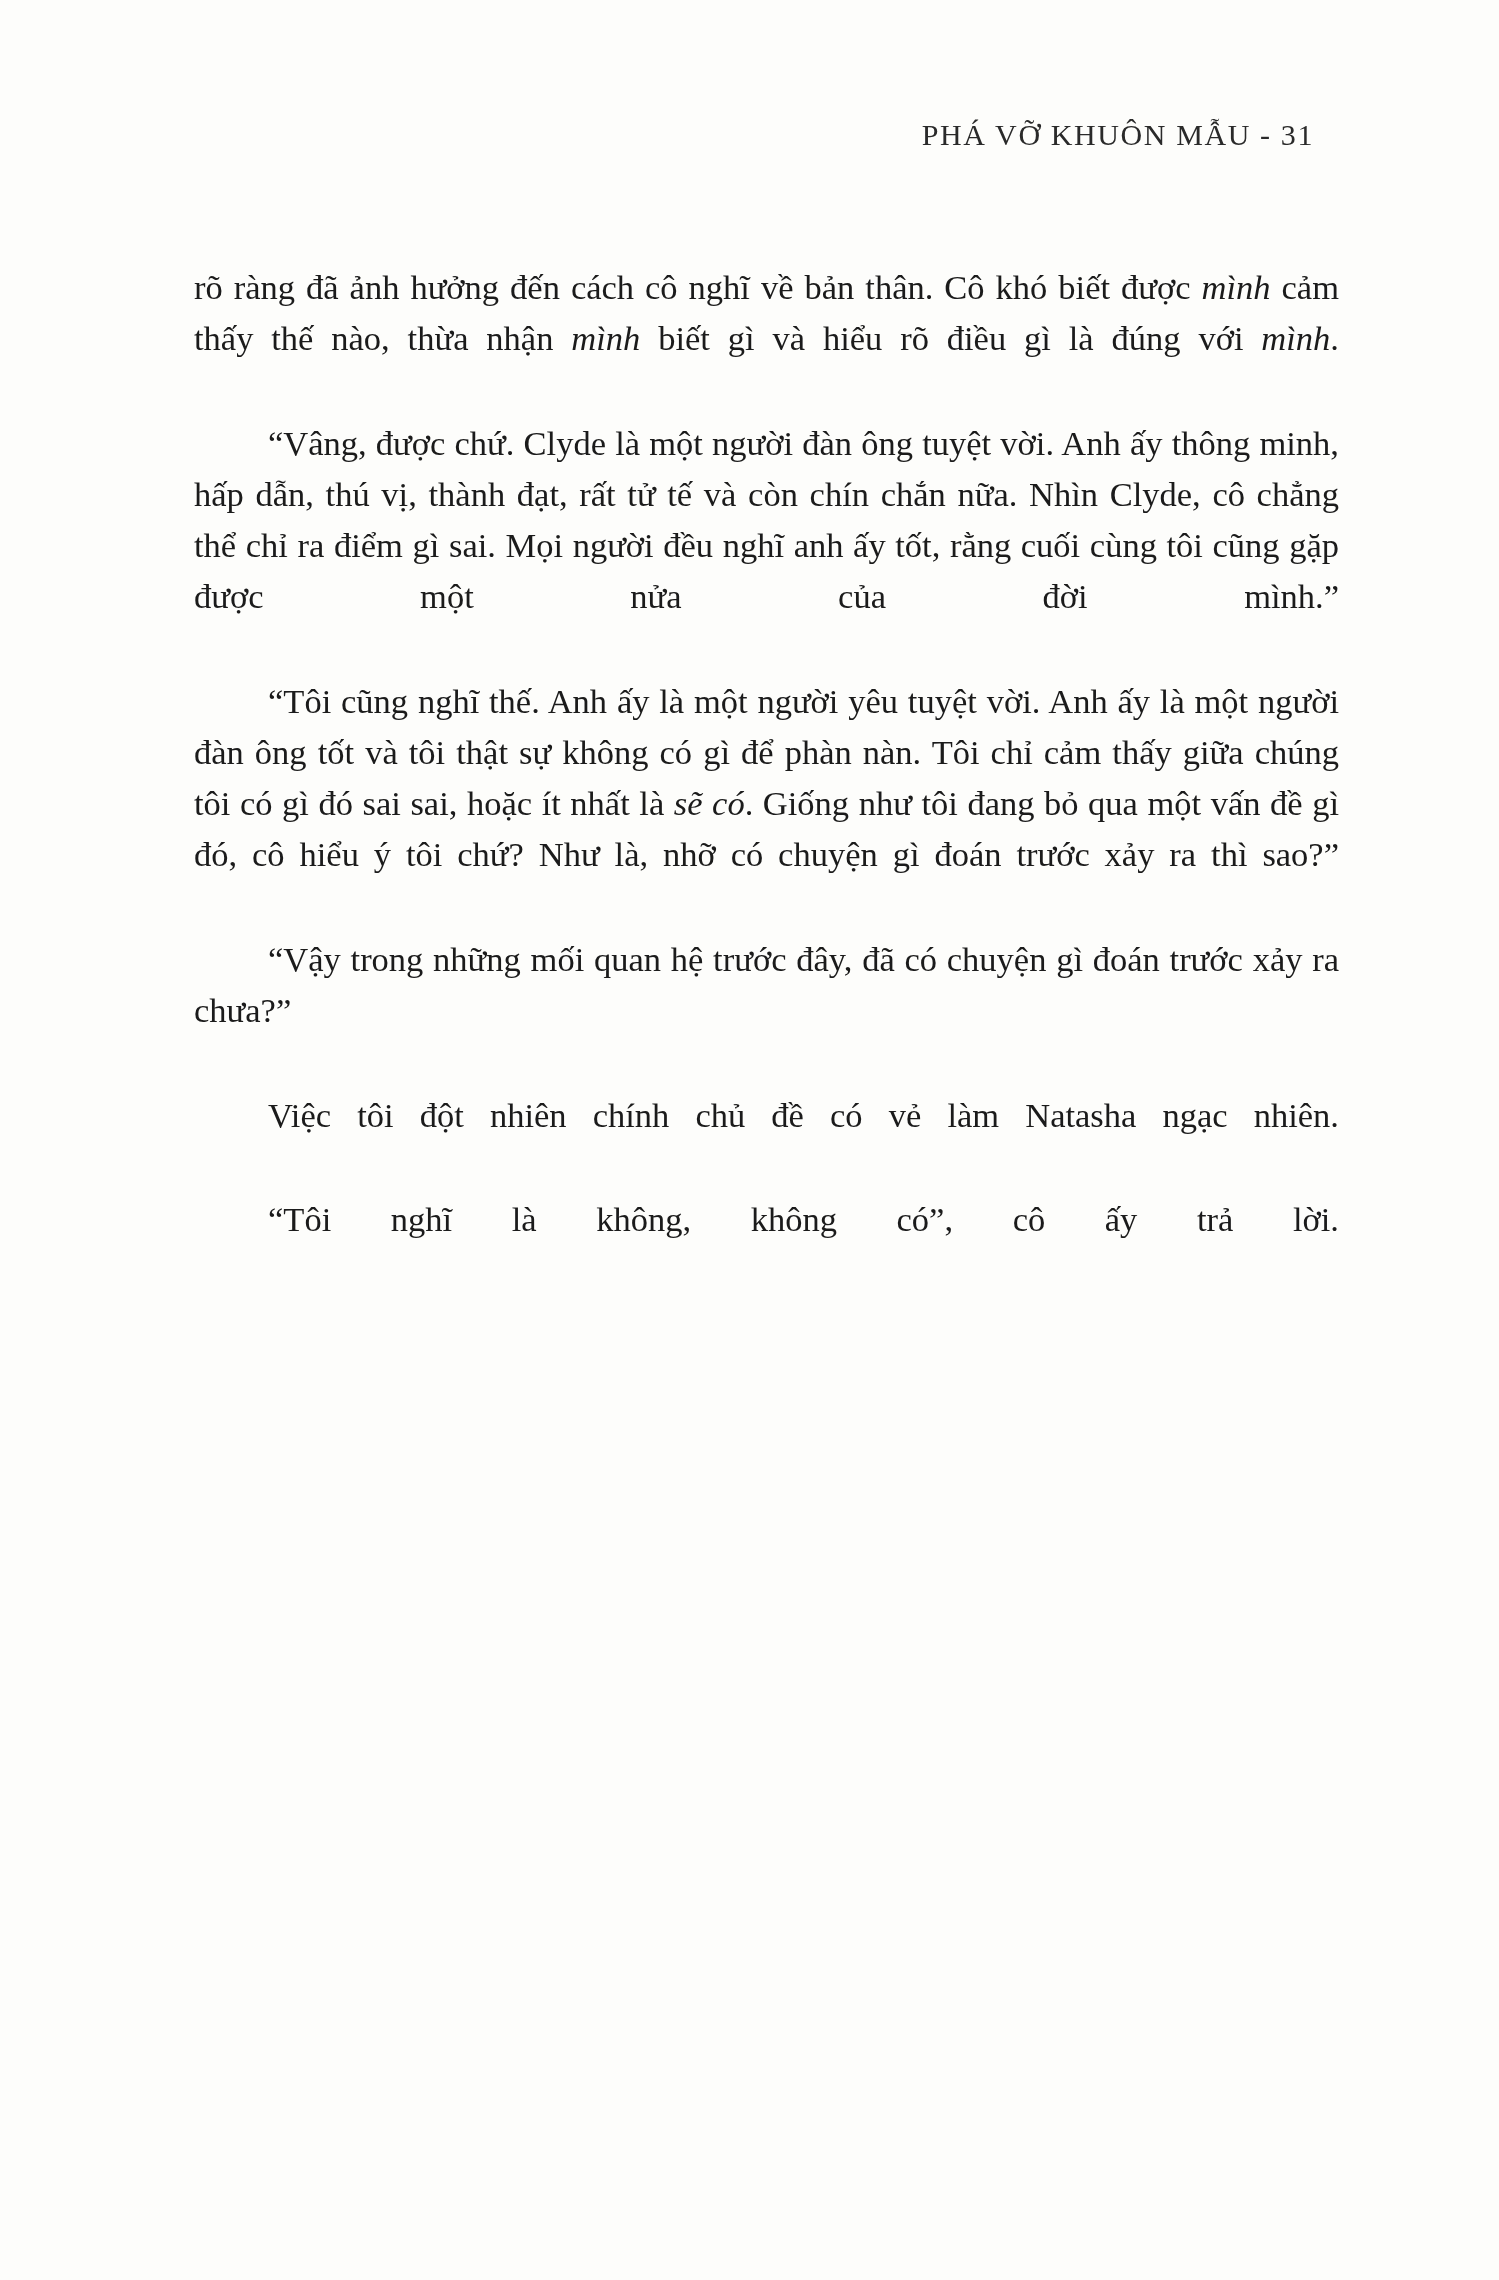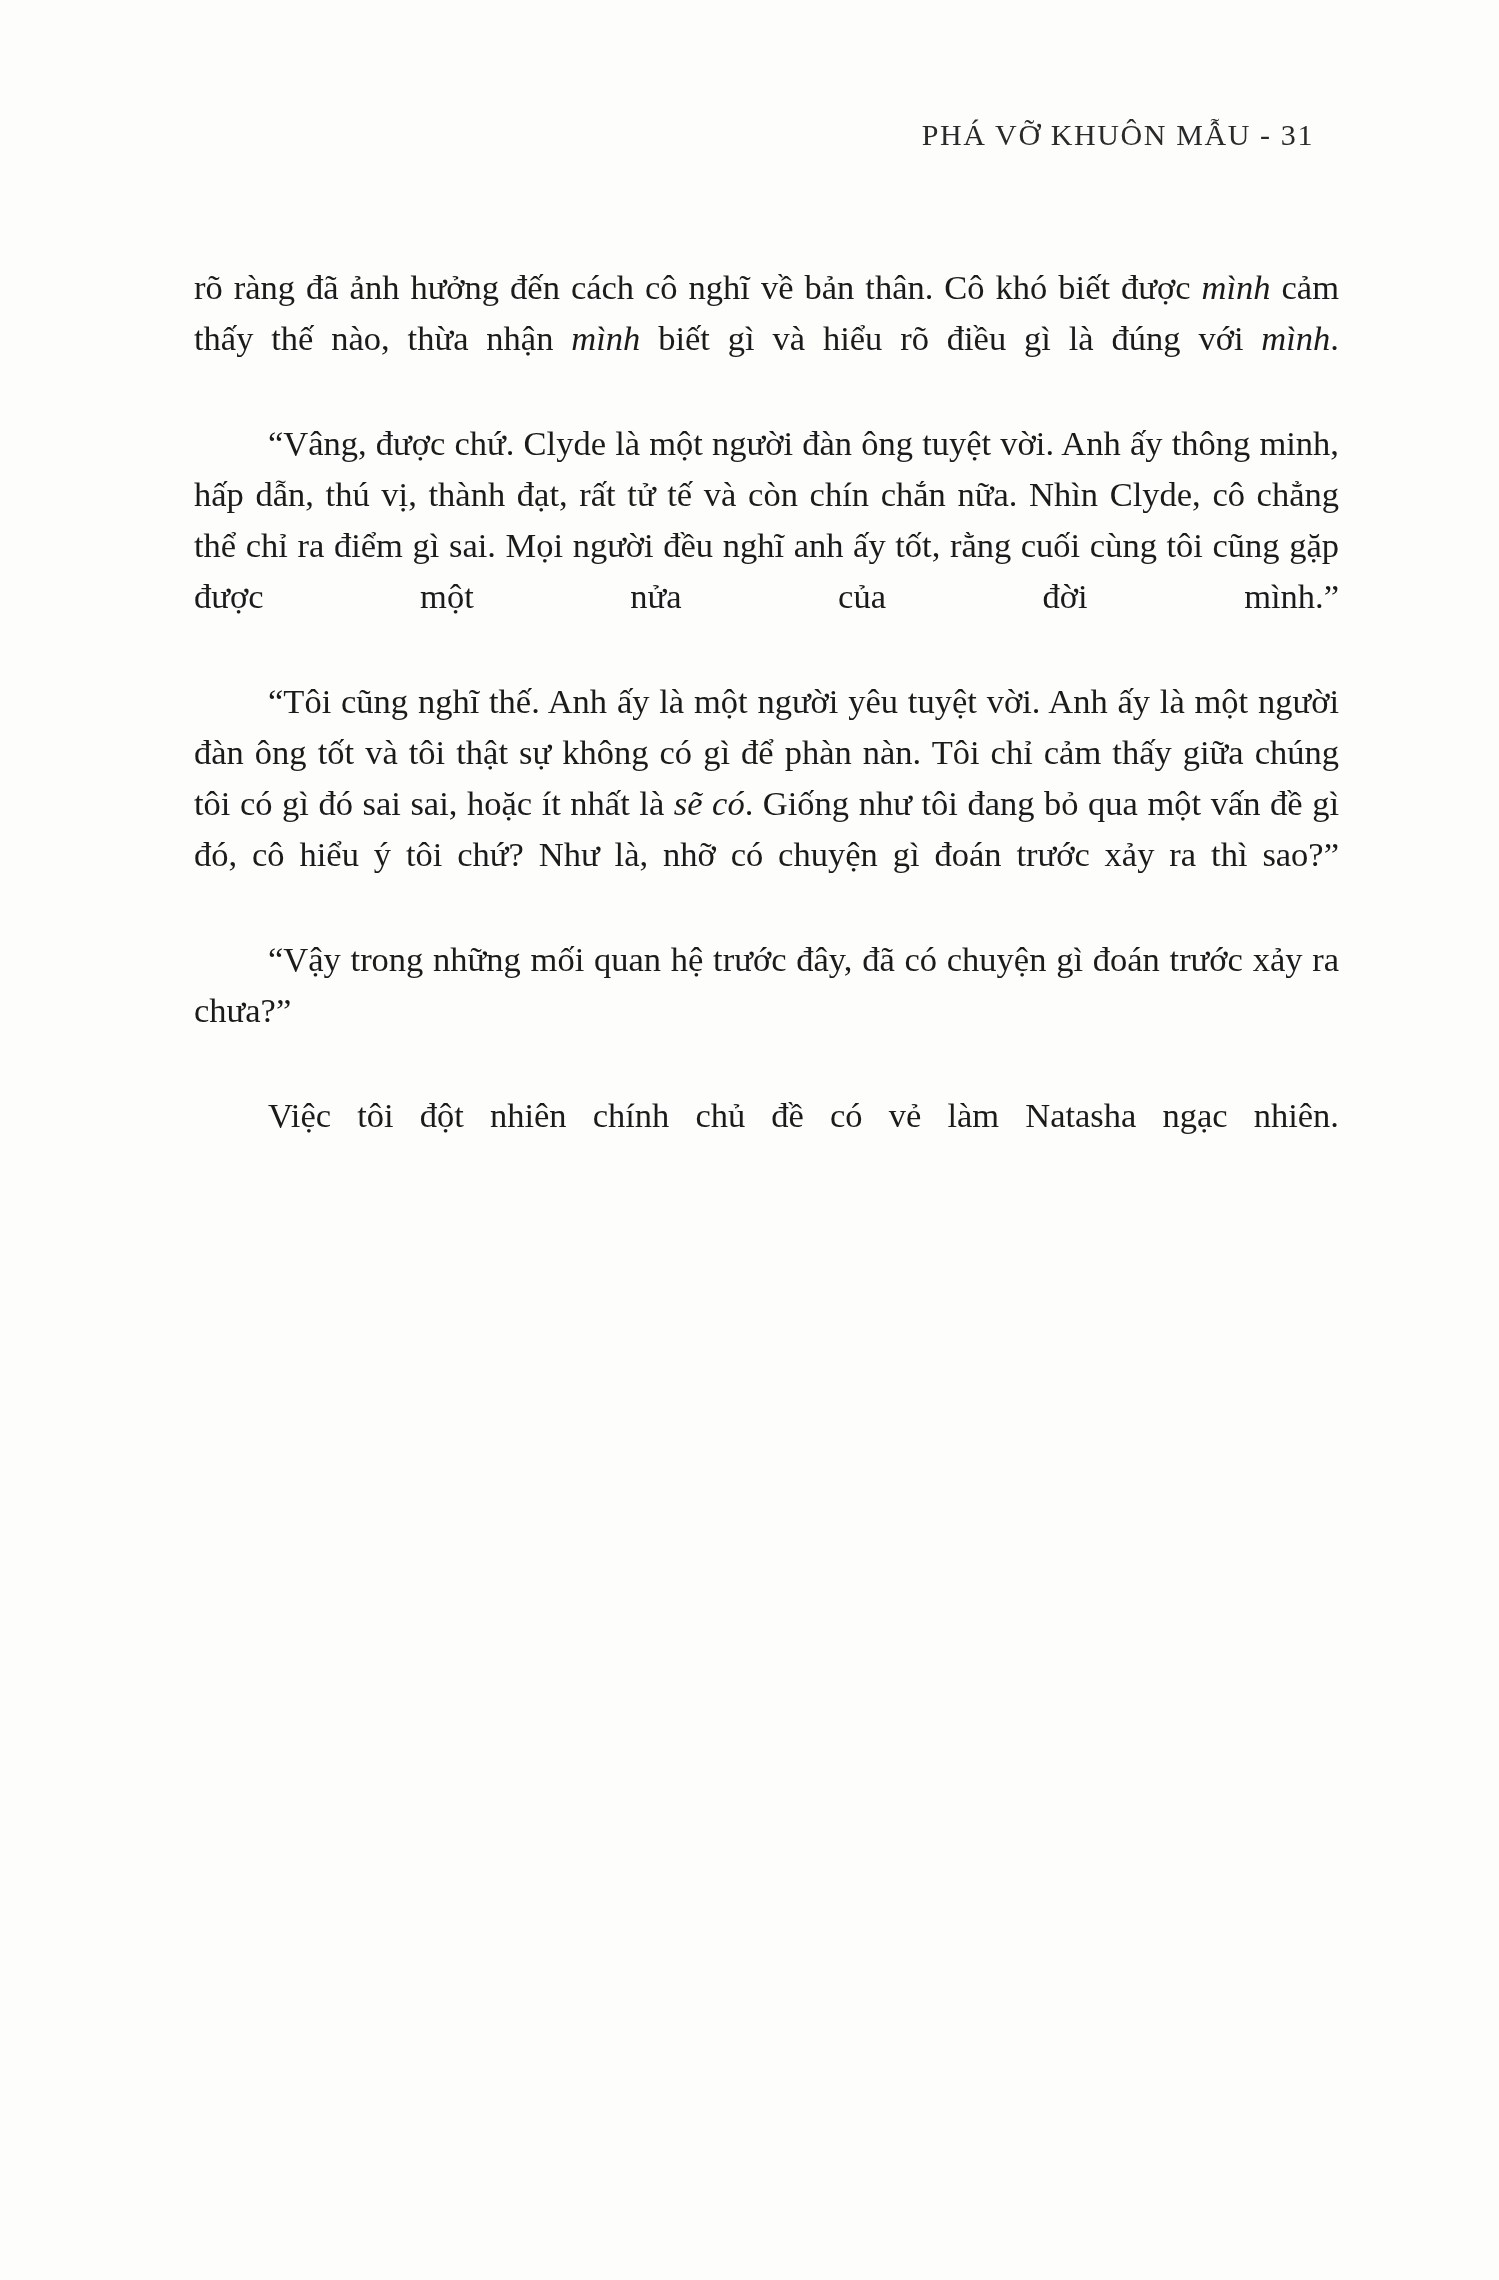--- a/index.html
+++ b/index.html
@@ -74,15 +74,16 @@
     <span>-</span>
     <span class="page-num">31</span>
   </div>
 
   <div class="content">
     <p class="para"><span>rõ ràng đã ảnh hưởng đến cách cô nghĩ về bản thân. Cô khó biết được </span><em>mình</em><span> cảm thấy thế nào, thừa nhận </span><em>mình</em><span> biết gì và hiểu rõ điều gì là đúng với </span><em>mình</em><span>.</span></p>
     <p class="para indent"><span>“Vâng, được chứ. Clyde là một người đàn ông tuyệt vời. Anh ấy thông minh, hấp dẫn, thú vị, thành đạt, rất tử tế và còn chín chắn nữa. Nhìn Clyde, cô chẳng thể chỉ ra điểm gì sai. Mọi người đều nghĩ anh ấy tốt, rằng cuối cùng tôi cũng gặp được một nửa của đời mình.”</span></p>
     <p class="para indent"><span>“Tôi cũng nghĩ thế. Anh ấy là một người yêu tuyệt vời. Anh ấy là một người đàn ông tốt và tôi thật sự không có gì để phàn nàn. Tôi chỉ cảm thấy giữa chúng tôi có gì đó sai sai, hoặc ít nhất là </span><em>sẽ có</em><span>. Giống như tôi đang bỏ qua một vấn đề gì đó, cô hiểu ý tôi chứ? Như là, nhỡ có chuyện gì đoán trước xảy ra thì sao?”</span></p>
     <p class="para indent"><span>“Vậy trong những mối quan hệ trước đây, đã có chuyện gì đoán trước xảy ra chưa?”</span></p>
     <p class="para indent"><span>Việc tôi đột nhiên chính chủ đề có vẻ làm Natasha ngạc nhiên.</span></p>
+    <p class="para indent"><span>“Tôi nghĩ là không, không có”, cô ấy trả lời.</span></p>
   </div>
 
 </div>
 
 </body></html>

